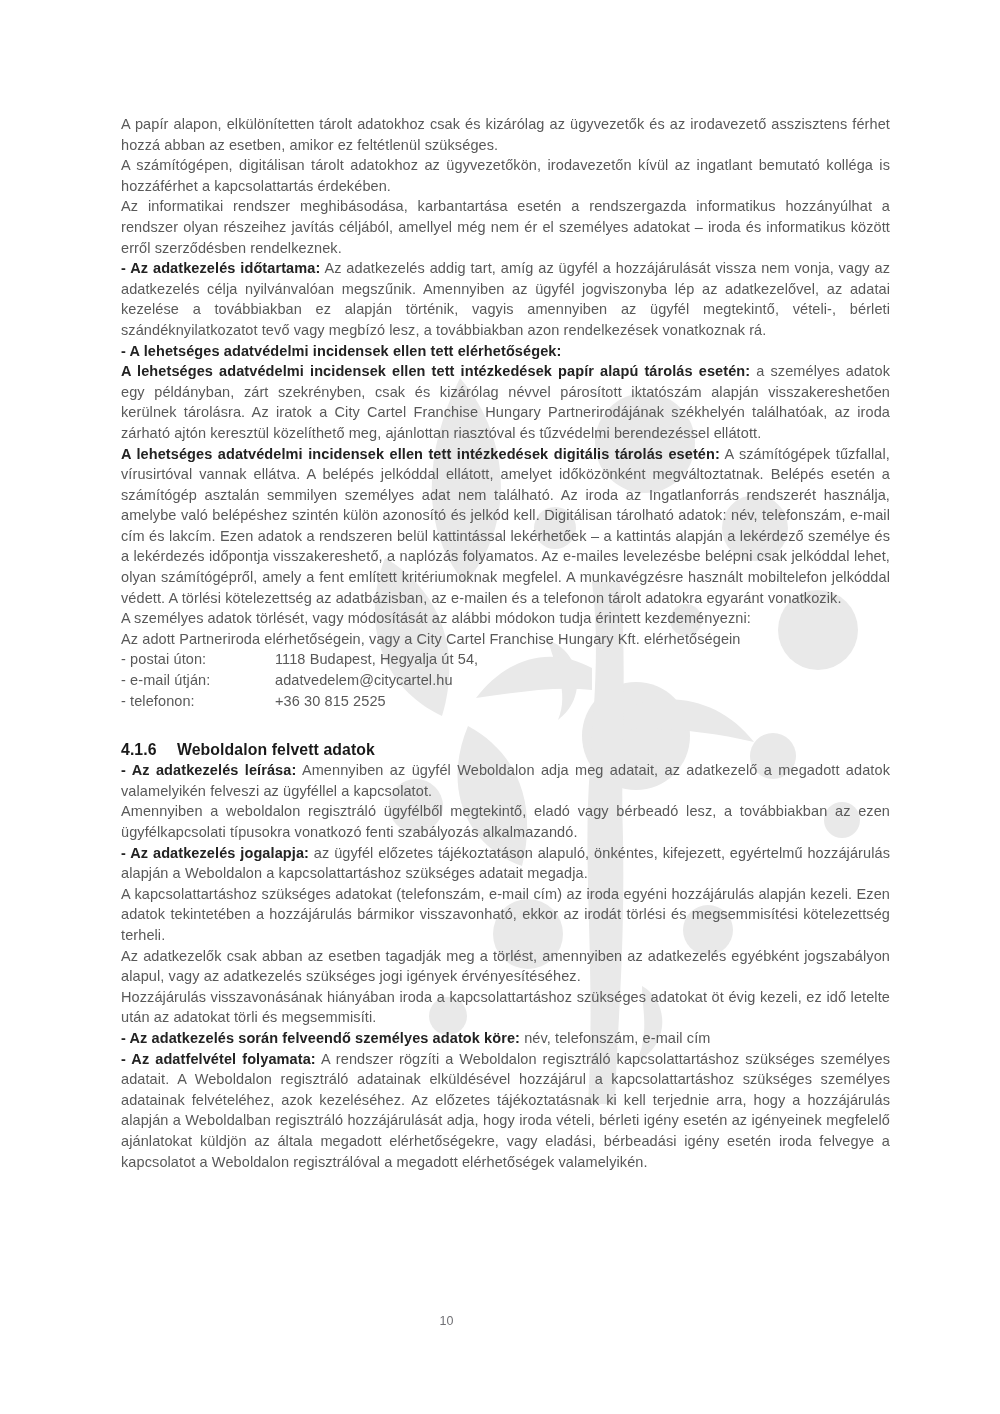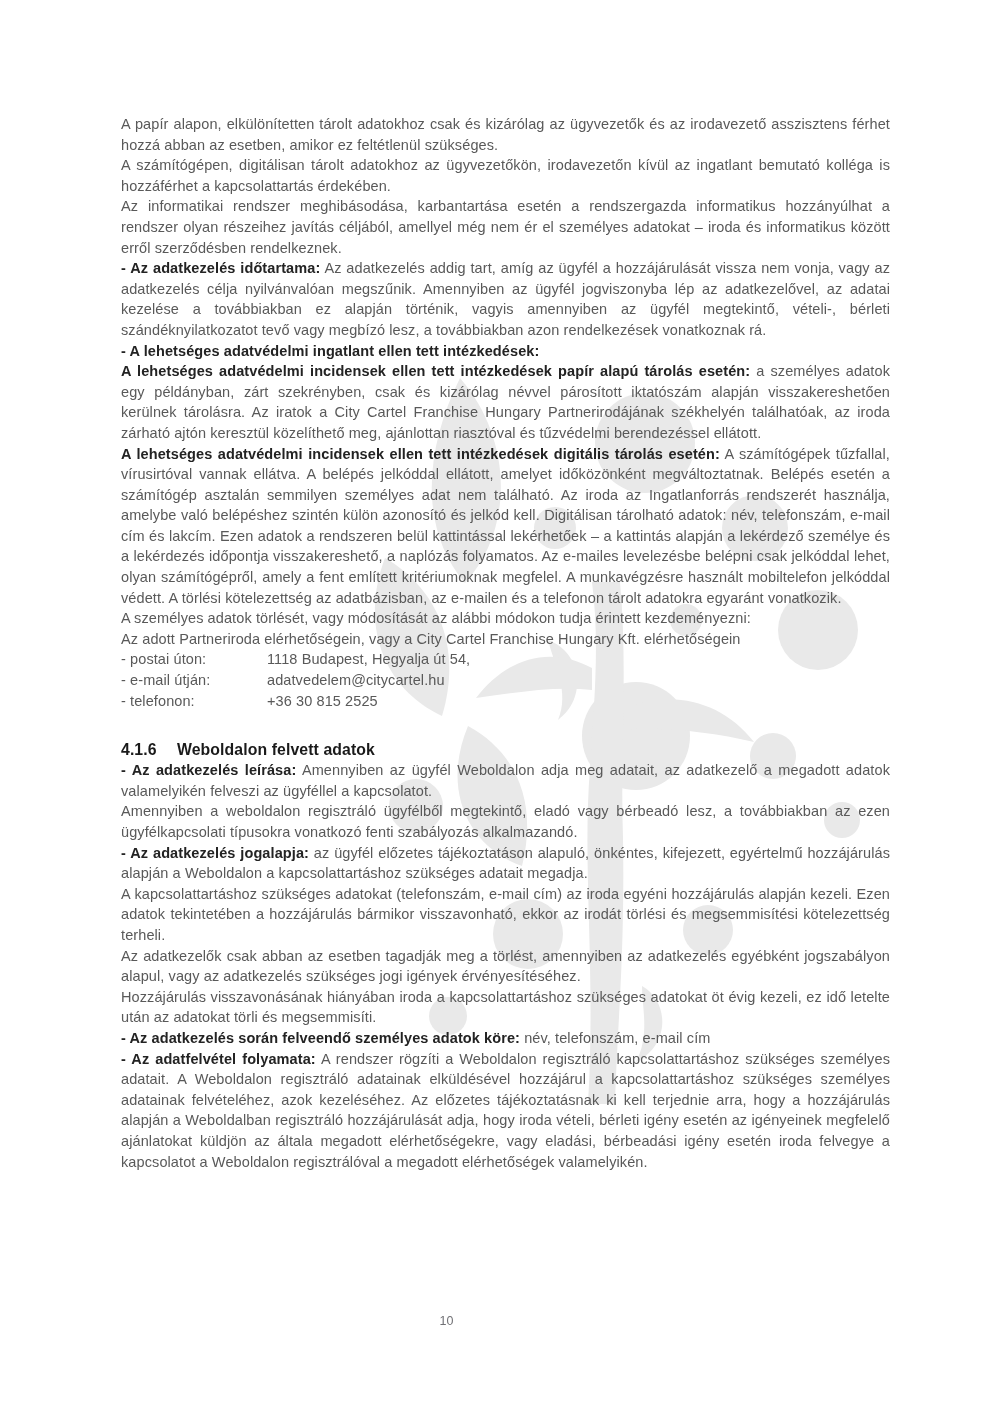--- a/index.html
+++ b/index.html
@@ -26,21 +26,21 @@
     width: 769px;
     z-index: 1;
     color: #595959;
     font-size: 14.5px;
     line-height: 20.6px;
     letter-spacing: 0.1px;
     text-align: justify;
   }
   .content p { margin: 0; }
   .lead { font-weight: 700; color: #232323; }
-  .contact-row { display: flex; text-align: left; }
+  .contact-row { display: flex; text-align: left; gap: 8px; }
   .contact-label { width: 146px; flex: 0 0 auto; }
   .section-heading {
     display: flex;
     margin-top: 28px;
     font-weight: 700;
     color: #1a1a1a;
     font-size: 15.8px;
     line-height: 21px;
     text-align: left;
   }
@@ -85,21 +85,21 @@
       <path d="M258,736 C266,600 252,500 260,400 C264,336 270,276 262,214 L290,214 C298,300 290,386 293,470 C295,590 287,660 285,736 Z"></path>
     </g>
   </svg>
 
   <div class="content">
 
     <p><b class="lead"></b><span>A papír alapon, elkülönítetten tárolt adatokhoz csak és kizárólag az ügyvezetők és az irodavezető asszisztens férhet hozzá abban az esetben, amikor ez feltétlenül szükséges.</span></p>
     <p><b class="lead"></b><span>A számítógépen, digitálisan tárolt adatokhoz az ügyvezetőkön, irodavezetőn kívül az ingatlant bemutató kolléga is hozzáférhet a kapcsolattartás érdekében.</span></p>
     <p><b class="lead"></b><span>Az informatikai rendszer meghibásodása, karbantartása esetén a rendszergazda informatikus hozzányúlhat a rendszer olyan részeihez javítás céljából, amellyel még nem ér el személyes adatokat – iroda és informatikus között erről  szerződésben rendelkeznek.</span></p>
     <p><b class="lead">- Az adatkezelés időtartama:</b><span> Az adatkezelés addig tart, amíg az ügyfél a hozzájárulását vissza nem vonja, vagy az adatkezelés célja nyilvánvalóan megszűnik. Amennyiben az ügyfél jogviszonyba lép az adatkezelővel, az adatai kezelése a továbbiakban ez alapján történik, vagyis amennyiben az ügyfél megtekintő, vételi-, bérleti szándéknyilatkozatot tevő vagy megbízó lesz, a továbbiakban azon rendelkezések vonatkoznak rá.</span></p>
-    <p><b class="lead">- A lehetséges adatvédelmi ingatlant ellen tett intézkedések:</b><span></span></p>
+    <p><b class="lead">- A lehetséges adatvédelmi incidensek ellen tett elérhetőségek:</b><span></span></p>
     <p><b class="lead">A lehetséges adatvédelmi incidensek ellen tett intézkedések papír alapú tárolás esetén:</b><span> a személyes adatok egy példányban, zárt szekrényben, csak és kizárólag névvel párosított iktatószám alapján visszakereshetően kerülnek tárolásra. Az iratok a City Cartel Franchise Hungary Partnerirodájának székhelyén találhatóak, az iroda zárható ajtón keresztül közelíthető meg, ajánlottan riasztóval és tűzvédelmi berendezéssel ellátott.</span></p>
     <p><b class="lead">A lehetséges adatvédelmi incidensek ellen tett intézkedések digitális tárolás esetén:</b><span> A számítógépek tűzfallal, vírusirtóval vannak ellátva. A belépés jelkóddal ellátott, amelyet időközönként megváltoztatnak. Belépés esetén a számítógép asztalán semmilyen személyes adat nem található. Az iroda az Ingatlanforrás rendszerét használja, amelybe való belépéshez szintén külön azonosító és jelkód kell. Digitálisan tárolható adatok: név, telefonszám, e-mail cím és lakcím. Ezen adatok a rendszeren belül kattintással lekérhetőek – a kattintás alapján a lekérdező személye és a lekérdezés időpontja visszakereshető, a naplózás folyamatos. Az e-mailes levelezésbe belépni csak jelkóddal lehet, olyan számítógépről, amely a fent említett kritériumoknak megfelel. A munkavégzésre használt mobiltelefon jelkóddal védett. A törlési kötelezettség az adatbázisban, az e-mailen és a telefonon tárolt adatokra egyaránt vonatkozik.</span></p>
     <p><b class="lead"></b><span>A személyes adatok törlését, vagy módosítását az alábbi módokon tudja érintett kezdeményezni:</span></p>
     <p><b class="lead"></b><span>Az adott Partneriroda elérhetőségein, vagy a City Cartel Franchise Hungary Kft. elérhetőségein</span></p>
 
     <div class="contact-row">
       <span class="contact-label">- postai úton:</span>
       <span class="contact-value">1118 Budapest, Hegyalja út 54,</span>
     </div>
     <div class="contact-row">

